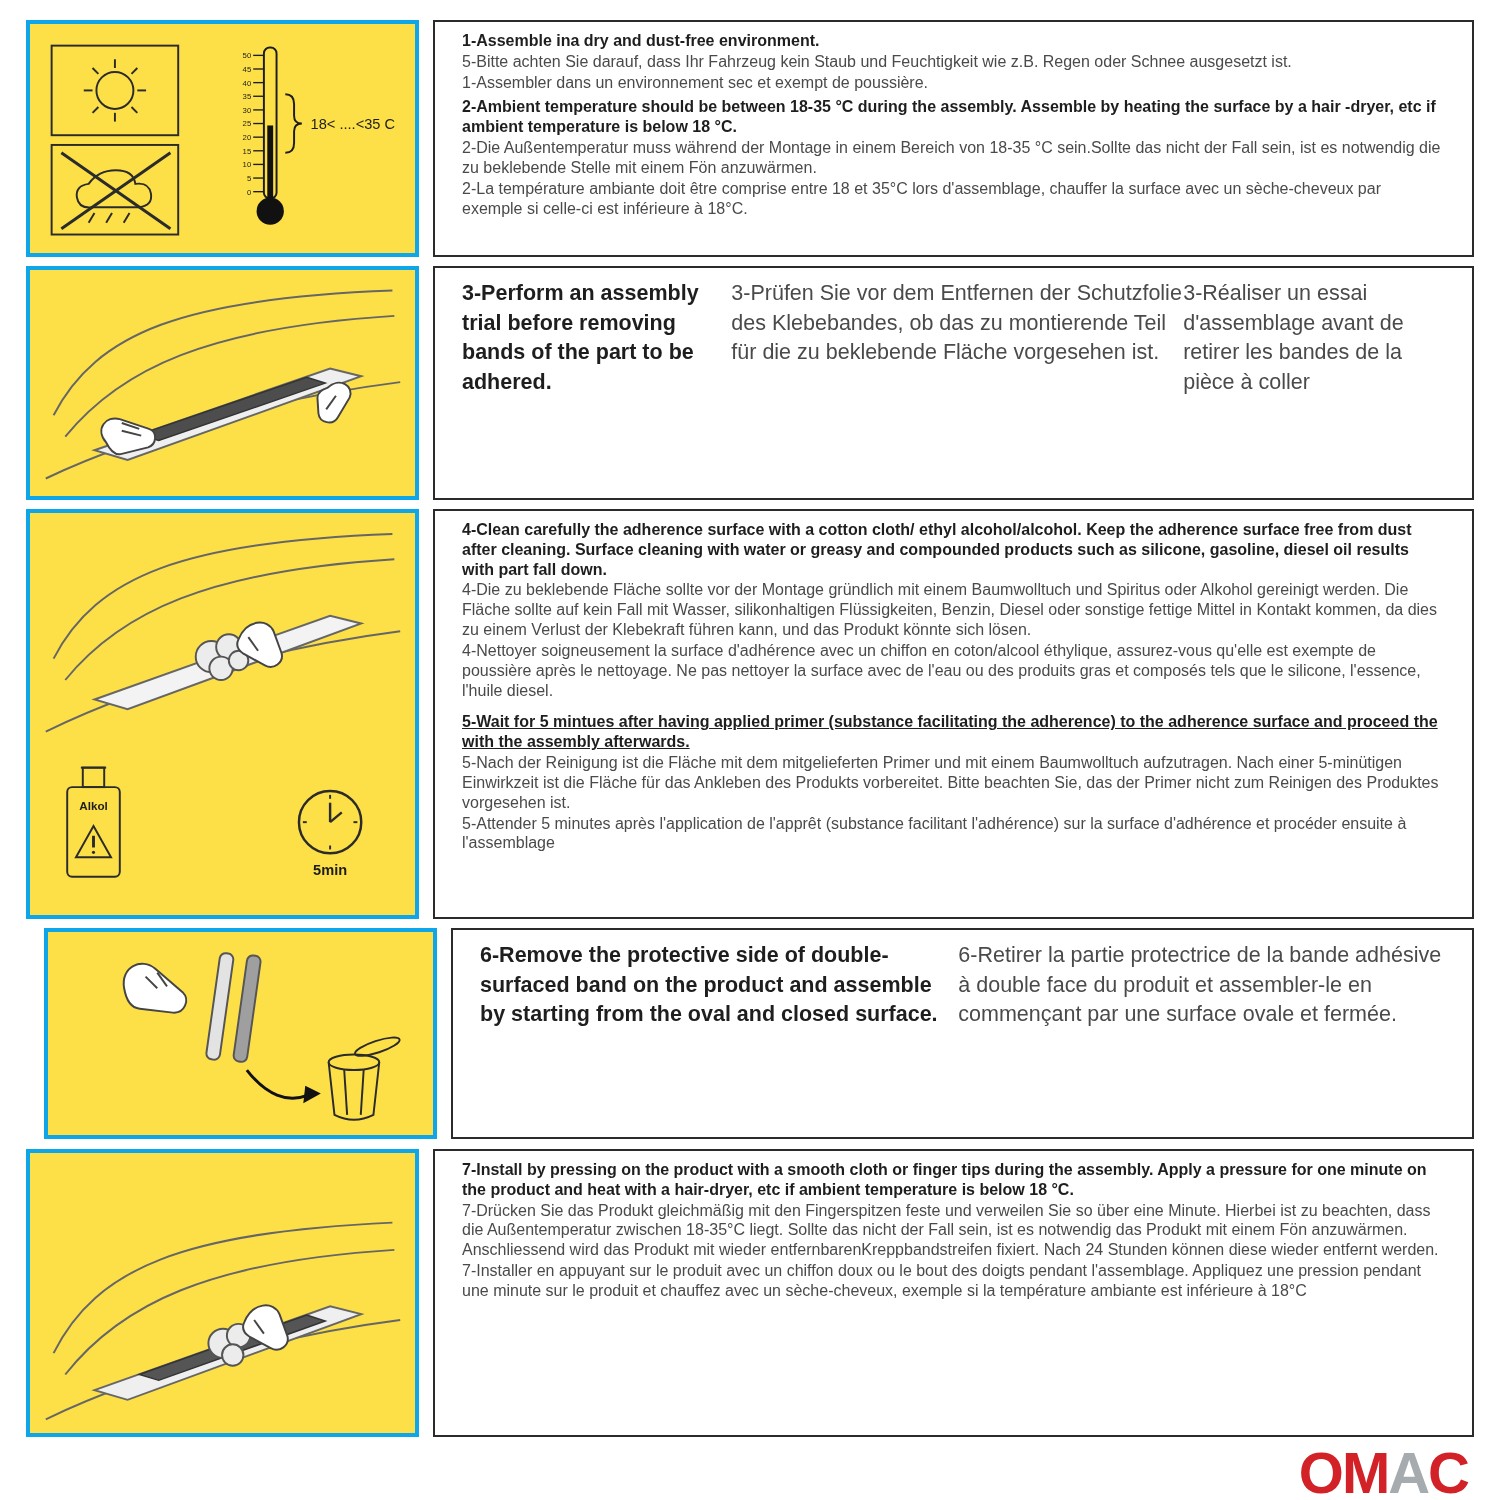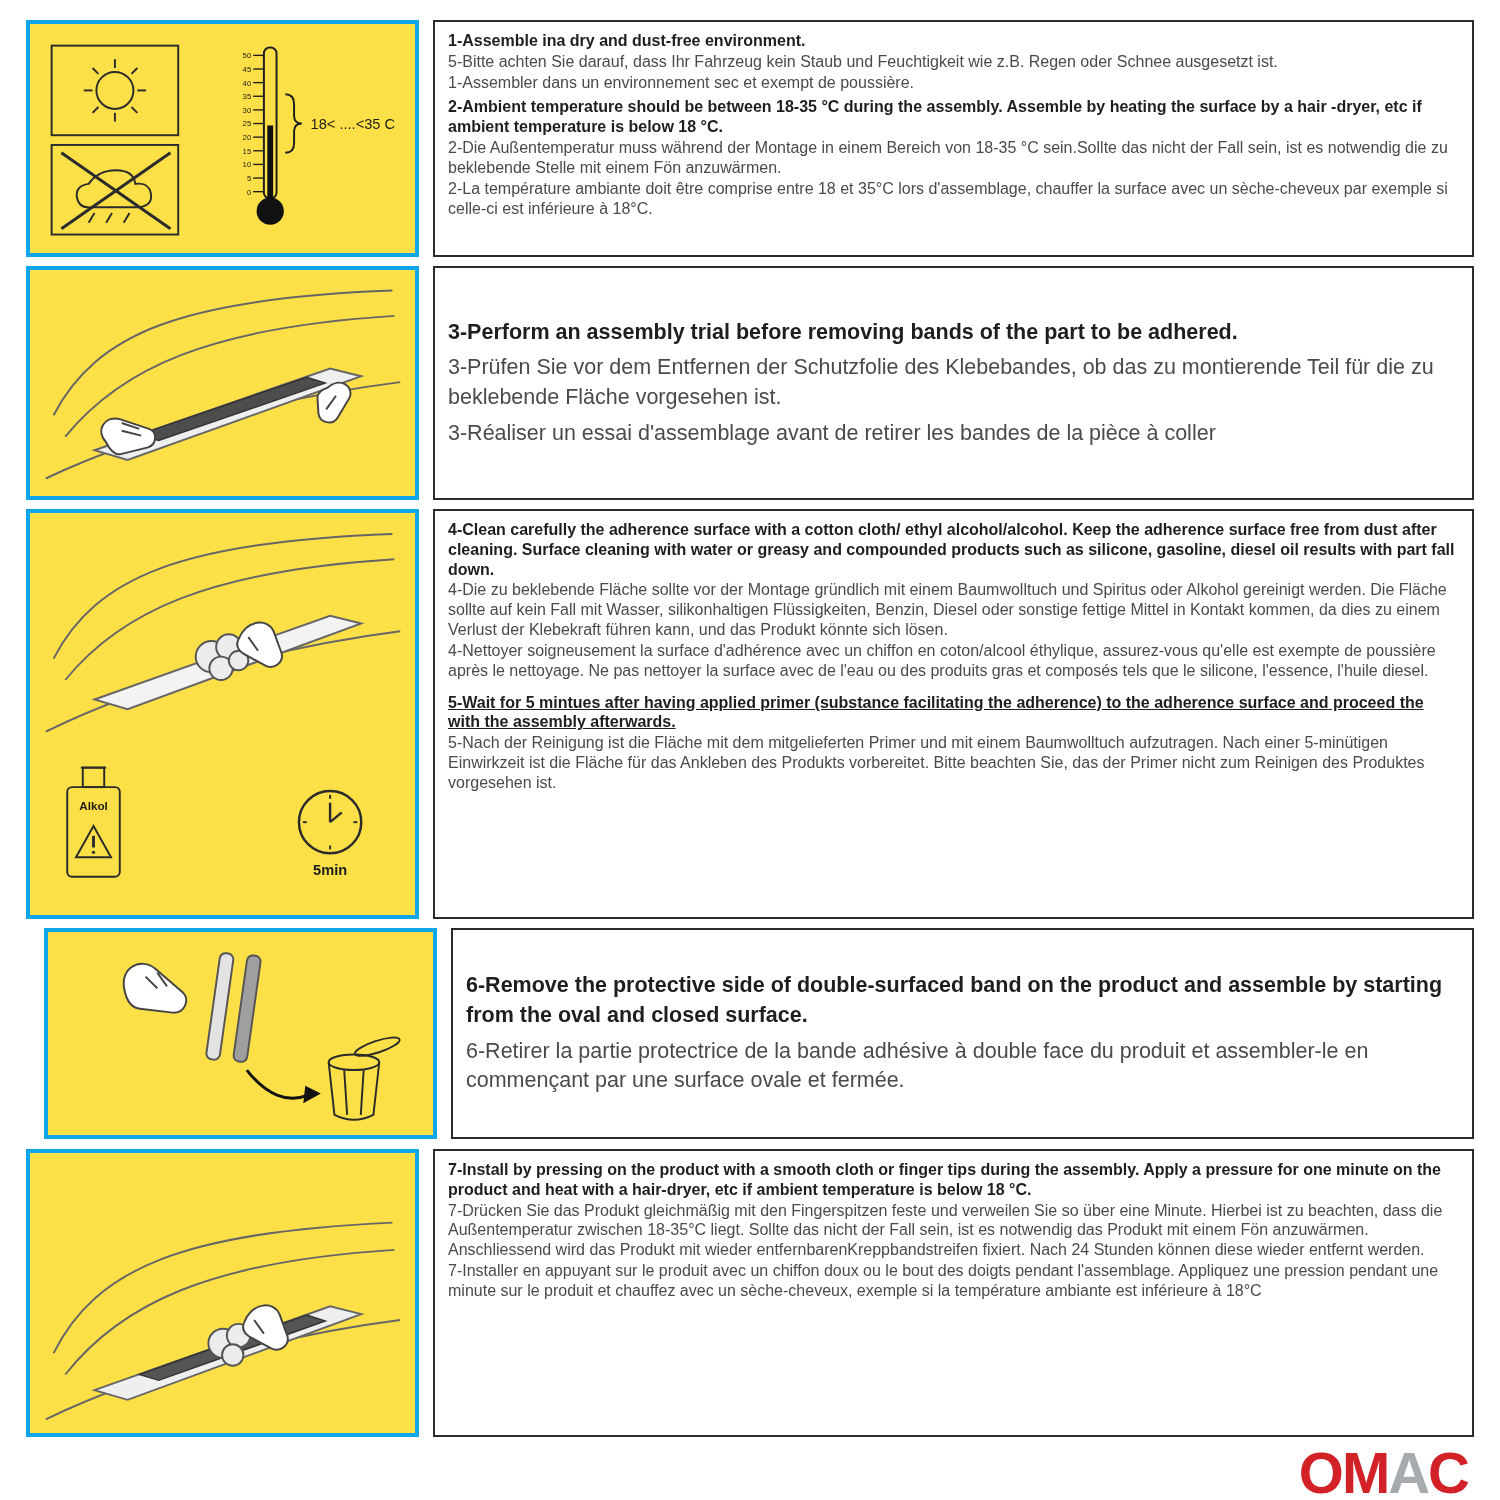--- a/index.html
+++ b/index.html
@@ -10,24 +10,24 @@
     margin:4px 0 0 2px;padding-bottom:10px;border-bottom:4px solid #d32128;
     line-height:1.1;
   }
   .rows{margin-top:12px;}
   .row{display:flex;gap:14px;margin-bottom:9px;}
   .illus-box{
     flex:0 0 385px;width:385px;border:4px solid #0ea5e9;background:#fde047;
     display:flex;align-items:flex-end;justify-content:center;overflow:hidden;
   }
   .text-box{
-    flex:1;border:2px solid #2b2b2b;background:#fff;padding:8px 13px;overflow:hidden;
+    flex:1;border:2px solid #2b2b2b;background:#fff;padding:8px 27px;overflow:hidden;
   }
   .row.small .text-box{font-size:16px;line-height:1.24;}
-  .row.big .text-box{font-size:21.5px;line-height:1.38;display:flex;flex-direction:column;justify-content:center;}
+  .row.big .text-box{font-size:21.5px;line-height:1.38;display:flex;flex-direction:row;}
   .r1{height:237px;}
   .r2{height:234px;}
   .r3{height:410px;}
   .r4{height:211px;margin-left:18px;}
   .r5{height:288px;margin-top:10px;}
   p{margin:1px 0;}
   .row.big p{margin:3px 0;}
   p.b{font-weight:700;color:#1e1e1e;}
   p.gap{margin-top:5px;}
   .r3 p.gap{margin-top:12px;text-decoration:underline;}
@@ -188,20 +188,21 @@
             <text x="300" y="362" font-size="15" font-weight="bold" fill="#1d1d1d" text-anchor="middle">5min</text>
           </g>
         </svg>
       </div>
       <div class="text-box">
         <p class="b">4-Clean carefully the adherence surface with a cotton cloth/ ethyl alcohol/alcohol. Keep the adherence surface free from dust after cleaning. Surface cleaning with water or greasy and compounded products such as silicone, gasoline, diesel oil results with part fall down.</p>
         <p>4-Die zu beklebende Fläche sollte vor der Montage gründlich mit einem Baumwolltuch und Spiritus oder Alkohol gereinigt werden. Die Fläche sollte auf kein Fall mit Wasser, silikonhaltigen Flüssigkeiten, Benzin, Diesel oder sonstige fettige Mittel in Kontakt kommen, da dies zu einem Verlust der Klebekraft führen kann, und das Produkt könnte sich lösen.</p>
         <p>4-Nettoyer soigneusement la surface d'adhérence avec un chiffon en coton/alcool éthylique, assurez-vous qu'elle est exempte de poussière après le nettoyage. Ne pas nettoyer la surface avec de l'eau ou des produits gras et composés tels que le silicone, l'essence, l'huile diesel.</p>
         <p class="b gap">5-Wait for 5 mintues after having applied primer (substance facilitating the adherence) to the adherence surface and proceed the with the assembly afterwards.</p>
         <p>5-Nach der Reinigung ist die Fläche mit dem mitgelieferten Primer und mit einem Baumwolltuch aufzutragen. Nach einer 5-minütigen Einwirkzeit ist die Fläche für das Ankleben des Produkts vorbereitet. Bitte beachten Sie, das der Primer nicht zum Reinigen des Produktes vorgesehen ist.</p>
+        <p>5-Attender 5 minutes après l'application de l'apprêt (substance facilitant l'adhérence) sur la surface d'adhérence et procéder ensuite à l'assemblage</p>
       </div>
     </section>
 
     <section class="row big r4">
       <div class="illus-box">
         <svg width="370" height="200" viewBox="0 0 380 200">
           <g stroke="#444" fill="#ffffff" stroke-width="2">
             <path d="M70,52 c-4,-22 18,-32 32,-20 l28,24 c8,8 2,22 -10,21 l-34,-4 c-9,-1 -14,-9 -16,-21 z"></path>
             <line x1="92" y1="40" x2="104" y2="52"></line>
             <line x1="104" y1="36" x2="114" y2="50"></line>

